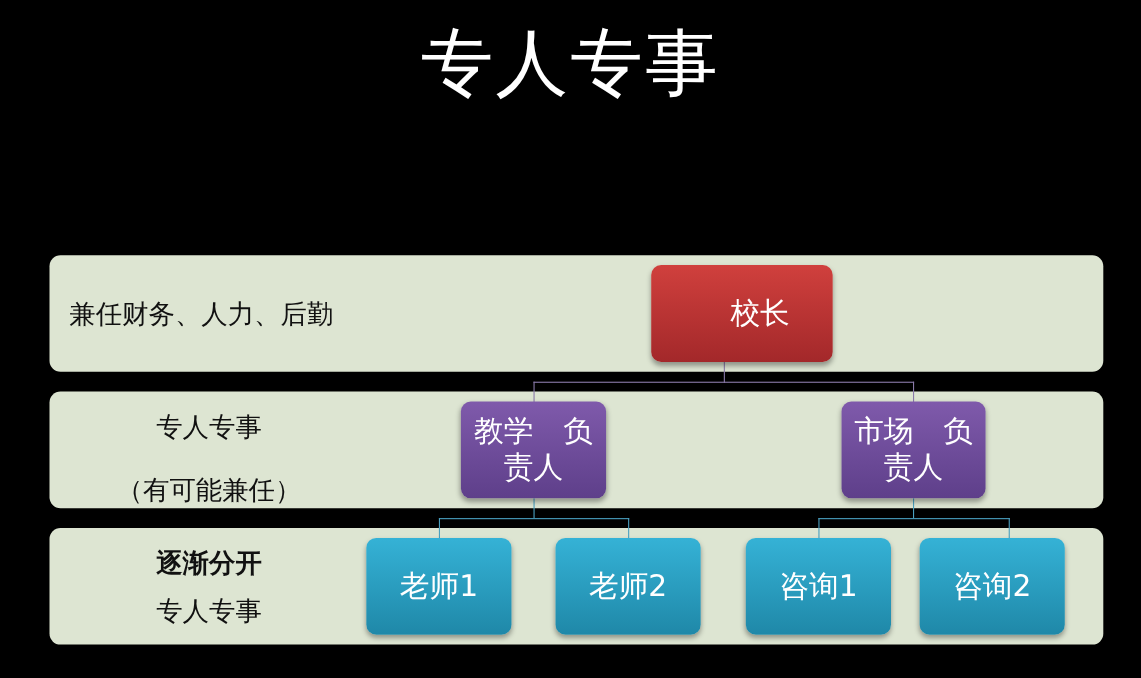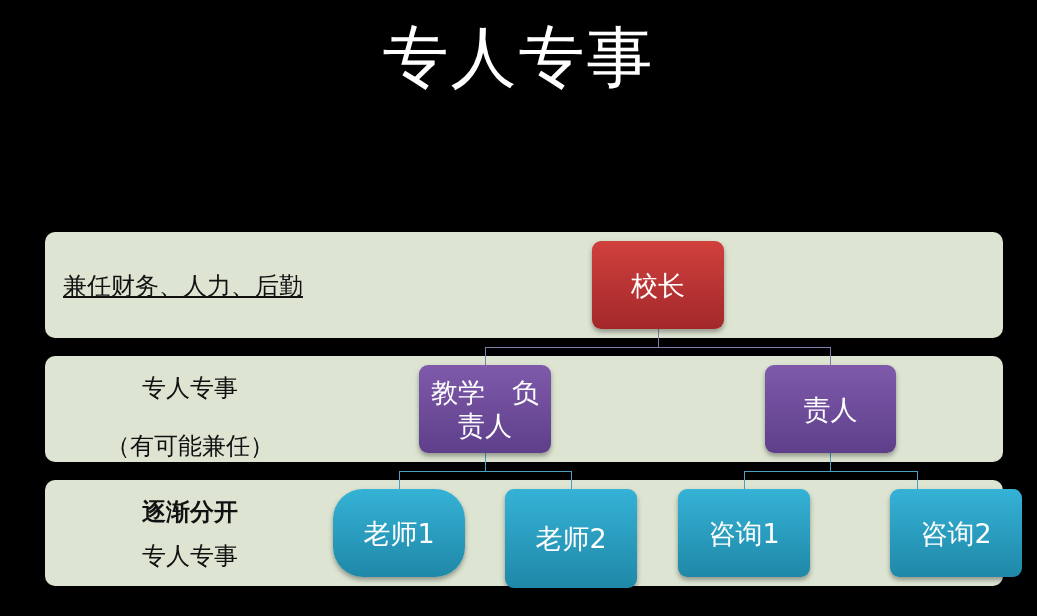--- a/index.html
+++ b/index.html
@@ -17,34 +17,34 @@
   }
   .band-label {
     position: absolute; color: #111111; font-size: 24px; line-height: 44px;
   }
   .node {
     position: absolute; border-radius: 9px; color: #ffffff; display: flex;
     align-items: center; justify-content: center; text-align: center;
     box-shadow: 0 3px 5px rgba(0,0,0,0.35);
     font-size: 27px; line-height: 33px;
   }
-  .node-red { background: linear-gradient(#d0403d, #a3282a); }
+  .node-red { background: linear-gradient(#d0403d, #a3282a); padding-left: 33px; }
   .node-purple { background: linear-gradient(#7f5aab, #5e3f8a); justify-content: center; }
   .node-blue { background: linear-gradient(#35b2d6, #1f88a8); }
   .conn { position: absolute; }
   .conn-v { width: 1px; }
   .conn-h { height: 1px; }
 </style>
 </head>
 <body>
 
 <div class="title">专人专事</div>
 
 <div class="band" style="top:232px;"></div>
-<div class="band-label" style="left:63px; top:264px;text-decoration:underline;">兼任财务、人力、后勤</div>
+<div class="band-label" style="left:63px; top:264px;">兼任财务、人力、后勤</div>
 
 <div class="band" style="top:356px;"></div>
 <div class="band-label" style="left:45px; width:290px; text-align:center; top:366px;">专人专事</div>
 <div class="band-label" style="left:45px; width:290px; text-align:center; top:410px;margin-top:14px;">（有可能兼任）</div>
 
 <div class="band" style="top:480px;"></div>
 <div class="band-label" style="left:45px; width:290px; text-align:center; top:490px;font-weight:bold;">逐渐分开</div>
 <div class="band-label" style="left:45px; width:290px; text-align:center; top:534px;">专人专事</div>
 
 <div class="conn conn-v" style="left:658px; top:329px; height:19px; background:#8a7aaa;"></div>
@@ -65,30 +65,31 @@
 <div class="node node-red" style="left:592px; top:241px; width:132px; height:88px;">
   <span>校长</span>
 </div>
 
 <div class="node node-purple" style="left:419px; top:365px; width:132px; height:88px; flex-direction:column;">
   <span>教学　负</span>
   <span>责人</span>
 </div>
 
 <div class="node node-purple" style="left:765px; top:365px; width:131px; height:88px; flex-direction:column;">
+  <span>市场　负</span>
   <span>责人</span>
 </div>
 
-<div class="node node-blue" style="left:333px; top:489px; width:132px; height:88px;border-radius:30px;">
+<div class="node node-blue" style="left:333px; top:489px; width:132px; height:88px;">
   <span>老师1</span>
 </div>
 
-<div class="node node-blue" style="left:505px; top:489px; width:132px; height:99px;">
+<div class="node node-blue" style="left:505px; top:489px; width:132px; height:88px;">
   <span>老师2</span>
 </div>
 
 <div class="node node-blue" style="left:678px; top:489px; width:132px; height:88px;">
   <span>咨询1</span>
 </div>
 
-<div class="node node-blue" style="left:890px; top:489px; width:132px; height:88px;">
+<div class="node node-blue" style="left:836px; top:489px; width:132px; height:88px;">
   <span>咨询2</span>
 </div>
 
 </body></html>

